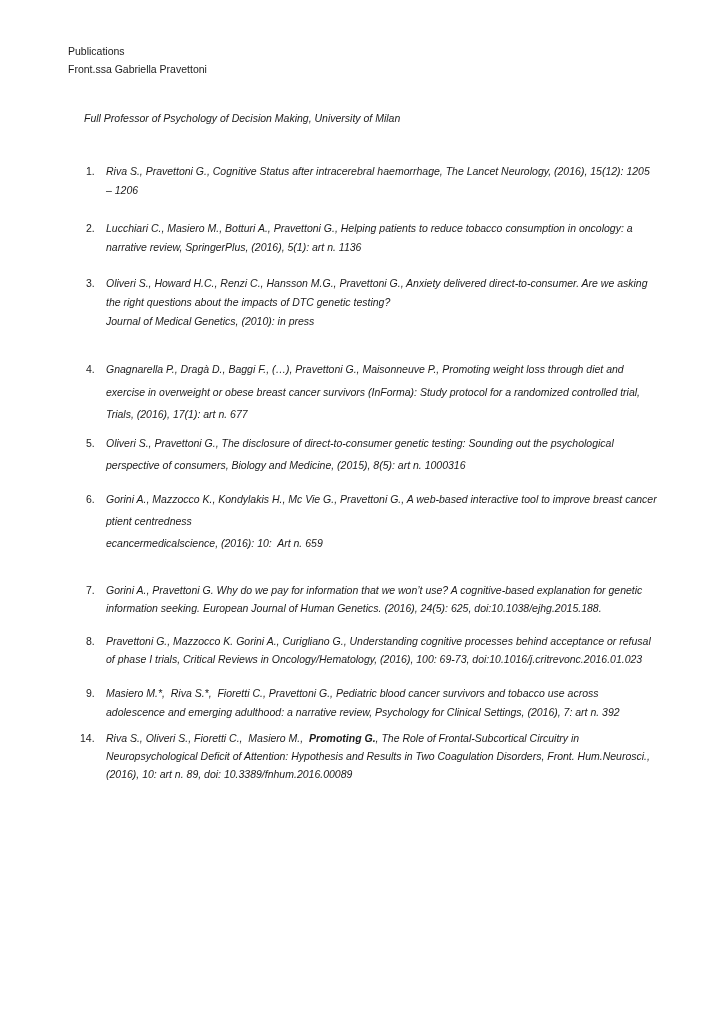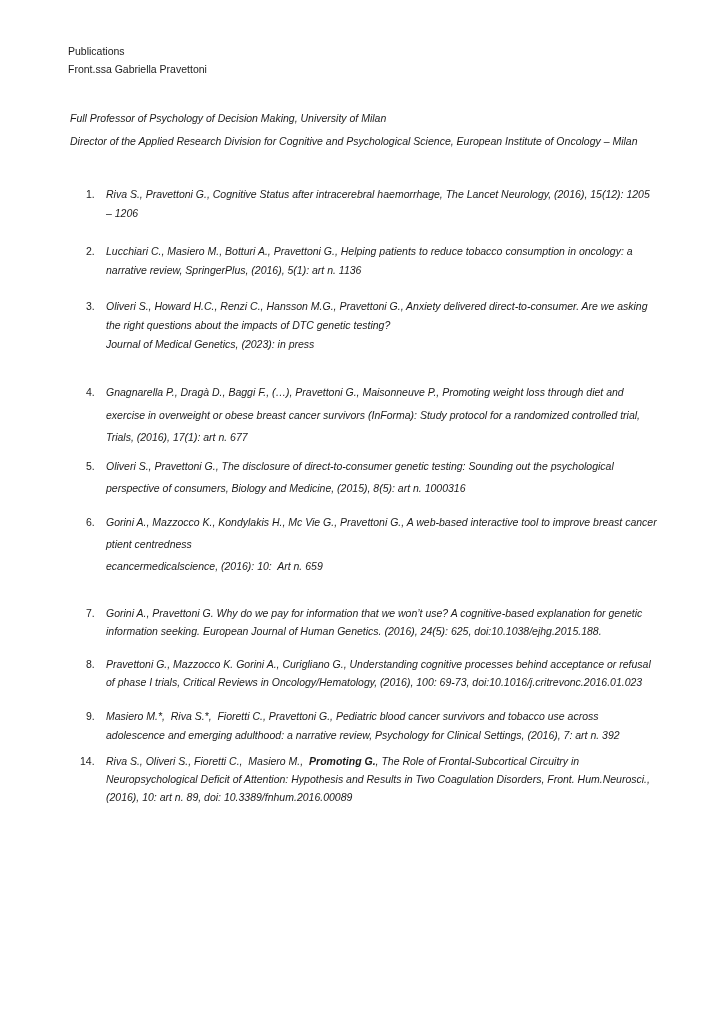--- a/index.html
+++ b/index.html
@@ -15,21 +15,21 @@
     color: #1a1a1a;
     overflow: hidden;
     border-radius: 18px;
   }
   .doc-header { line-height: 18px; }
   .affiliation {
     margin-top: 30px;
     line-height: 21px;
     font-style: italic;
   }
-  .affiliation p { margin: 2px; }
+  .affiliation p { margin: 16px; }
   .pubs {
     margin: 33px 0 0 0;
     padding: 0;
     list-style: none;
   }
   .pub { display: flex; }
   .pub-num {
     flex: none;
     width: 38px;
     box-sizing: border-box;
@@ -57,36 +57,35 @@
 
 <div class="page">
 
   <header class="doc-header">
     <div>Publications</div>
     <div>Front.ssa Gabriella Pravettoni</div>
   </header>
 
   <section class="affiliation">
     <p>Full Professor of Psychology of Decision Making, University of Milan</p>
-    <p>Director of the Applied Research Division for Cognitive and Psychological Science, European Institute of Oncology – Milan</p>
   </section>
 
   <ol class="pubs">
     <li class="pub">
       <span class="pub-num">1.</span>
       <span class="pub-text">Riva S., Pravettoni G., Cognitive Status after intracerebral haemorrhage, The Lancet Neurology, (2016), 15(12): 1205 – 1206</span>
     </li>
     <li class="pub">
       <span class="pub-num">2.</span>
       <span class="pub-text">Lucchiari C., Masiero M., Botturi A., Pravettoni G., Helping patients to reduce tobacco consumption in oncology: a narrative review, SpringerPlus, (2016), 5(1): art n. 1136</span>
     </li>
     <li class="pub">
       <span class="pub-num">3.</span>
       <span class="pub-text">Oliveri S., Howard H.C., Renzi C., Hansson M.G., Pravettoni G., Anxiety delivered direct-to-consumer. Are we asking the right questions about the impacts of DTC genetic testing?
-Journal of Medical Genetics, (2023): in press</span>
+Journal of Medical Genetics, (2010): in press</span>
     </li>
     <li class="pub">
       <span class="pub-num">4.</span>
       <span class="pub-text">Gnagnarella P., Dragà D., Baggi F., (…), Pravettoni G., Maisonneuve P., Promoting weight loss through diet and exercise in overweight or obese breast cancer survivors (InForma): Study protocol for a randomized controlled trial, Trials, (2016), 17(1): art n. 677</span>
     </li>
     <li class="pub">
       <span class="pub-num">5.</span>
       <span class="pub-text">Oliveri S., Pravettoni G., The disclosure of direct-to-consumer genetic testing: Sounding out the psychological perspective of consumers, Biology and Medicine, (2015), 8(5): art n. 1000316</span>
     </li>
     <li class="pub">

